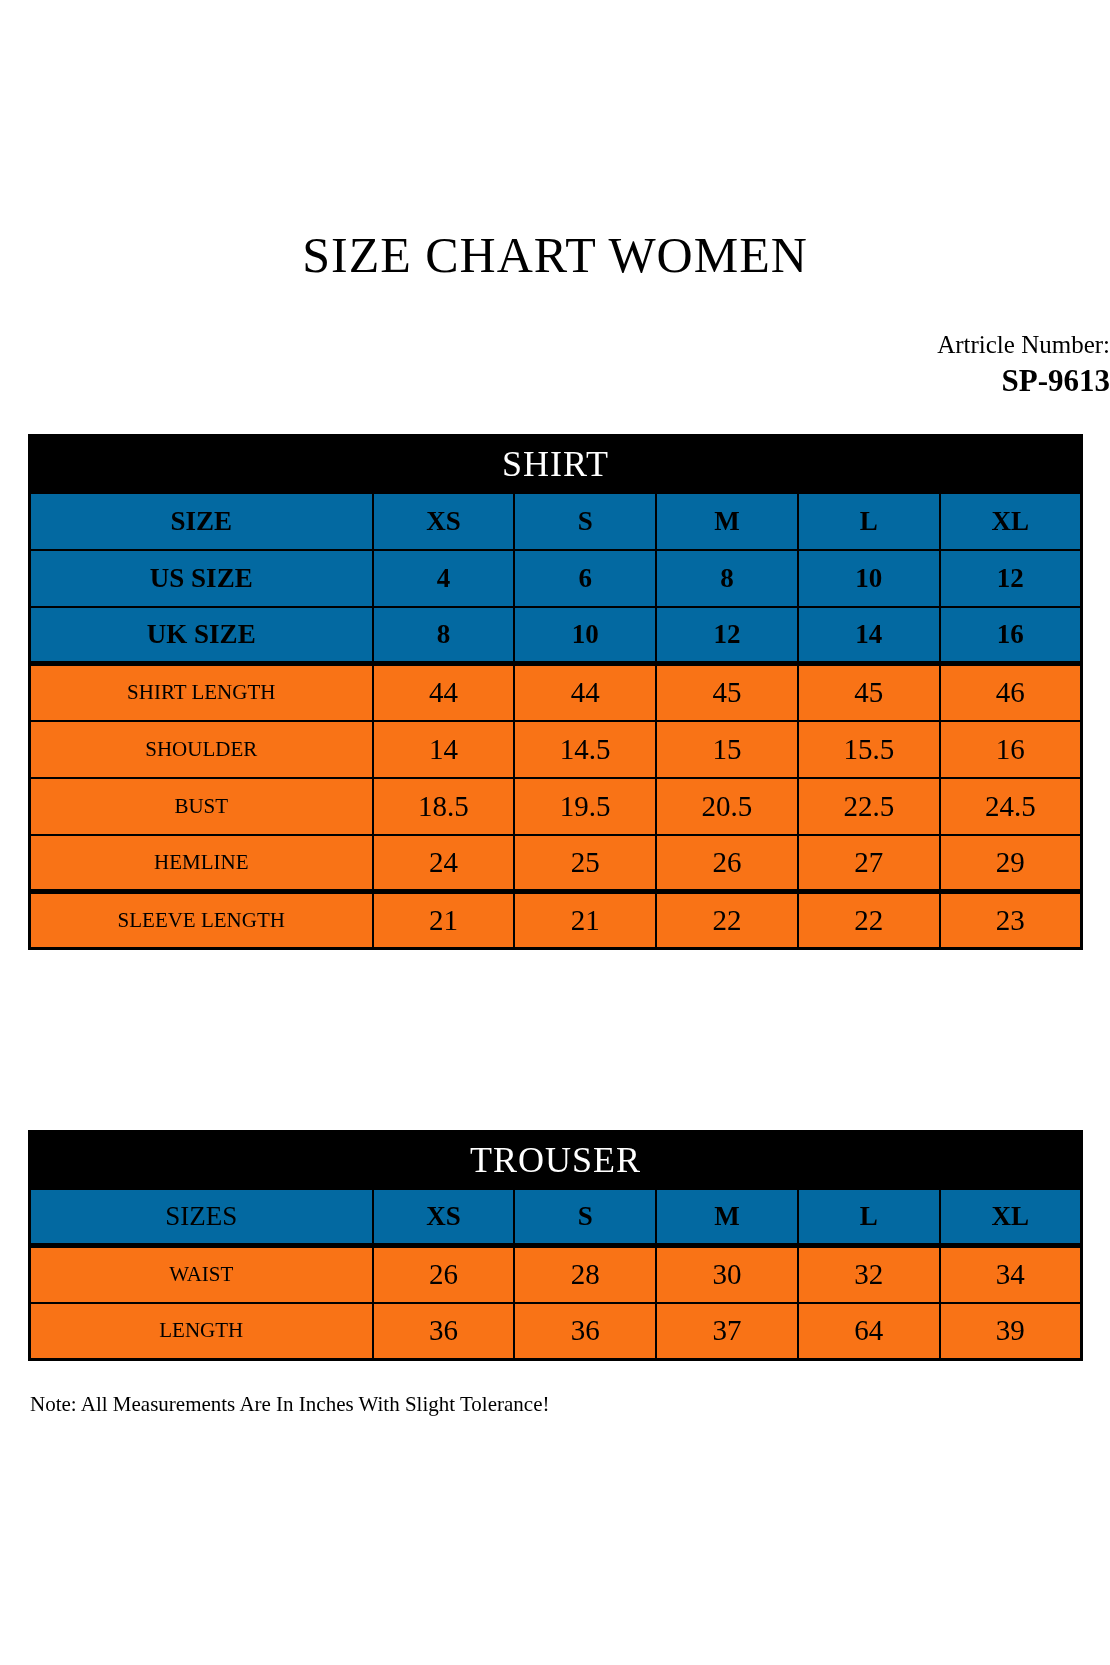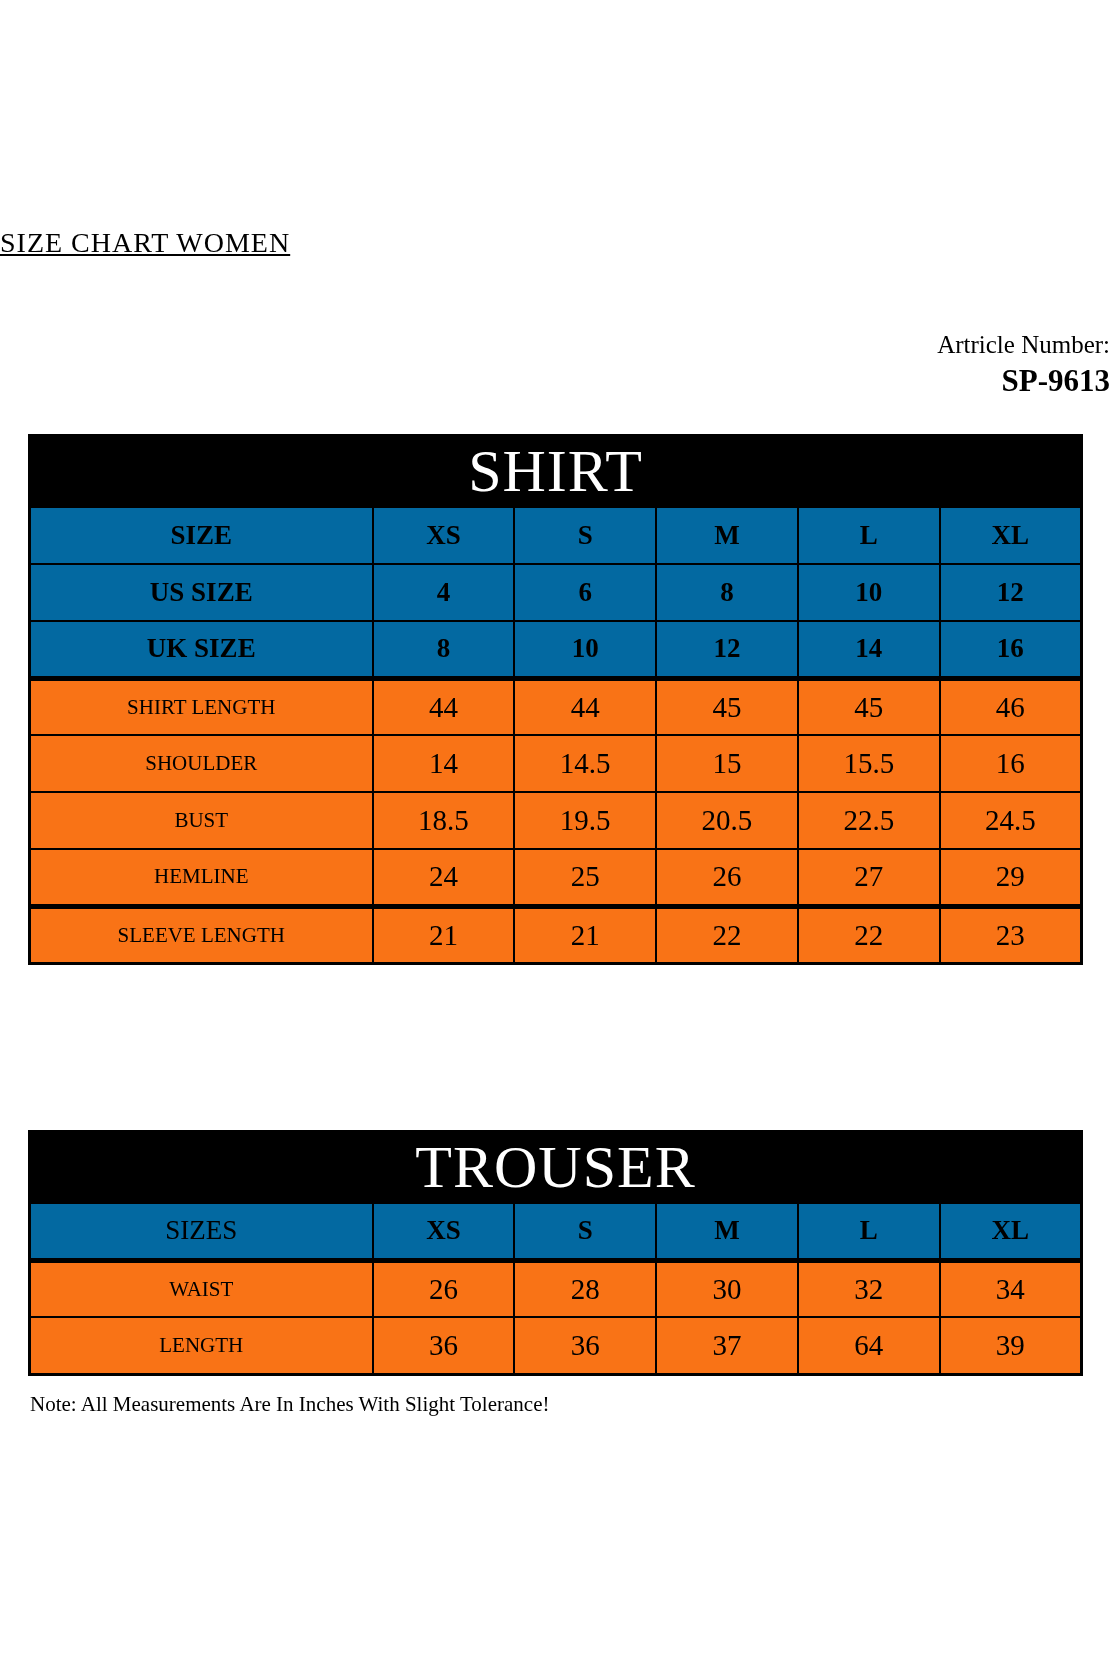--- a/index.html
+++ b/index.html
@@ -7,21 +7,21 @@
   body {
     width: 1110px;
     height: 1665px;
     position: relative;
     background: #ffffff;
     color: #000000;
     font-family: "Liberation Serif", serif;
   }
   .title {
     position: absolute; top: 228px; left: 0; width: 100%;
-    text-align: left; font-size: 28px; line-height: 1.1; letter-spacing: 1px; text-decoration: underline;
+    text-align: center; font-size: 50px; line-height: 1.1; letter-spacing: 1px;
   }
   .article-label {
     position: absolute; top: 331px; left: 0; width: 100%;
     text-align: right; font-size: 25px; line-height: 1.1;
   }
   .article-number {
     position: absolute; top: 364px; left: 0; width: 100%;
     text-align: right; font-size: 31px; font-weight: bold; line-height: 1.1;
   }
   table.size-chart {
@@ -36,21 +36,21 @@
     border: 2px solid #000;
     height: 57px;
     padding: 0;
     text-align: center;
     vertical-align: middle;
     overflow: hidden;
     white-space: nowrap;
   }
   td.band {
     background: #000000; color: #ffffff;
-    height: 65px; font-size: 60px; font-weight: normal;
+    height: 65px; font-size: 36px; font-weight: normal;
     letter-spacing: 1px; text-align: center;
   }
   tr.r-bold td, tr.r-head td {
     background: #0369a1; font-weight: bold; font-size: 27px;
   }
   tr.r-meas td { background: #f97316; font-size: 29px; font-weight: normal; }
   td.lbl { text-align: left; padding-left: 5px; background: #f2f2f2; }
   tr.r-meas td.lbl { font-size: 21px; }
   tr.r-head td.lbl { font-weight: normal; }
   tr.thick-below td { border-bottom-width: 5px; }

